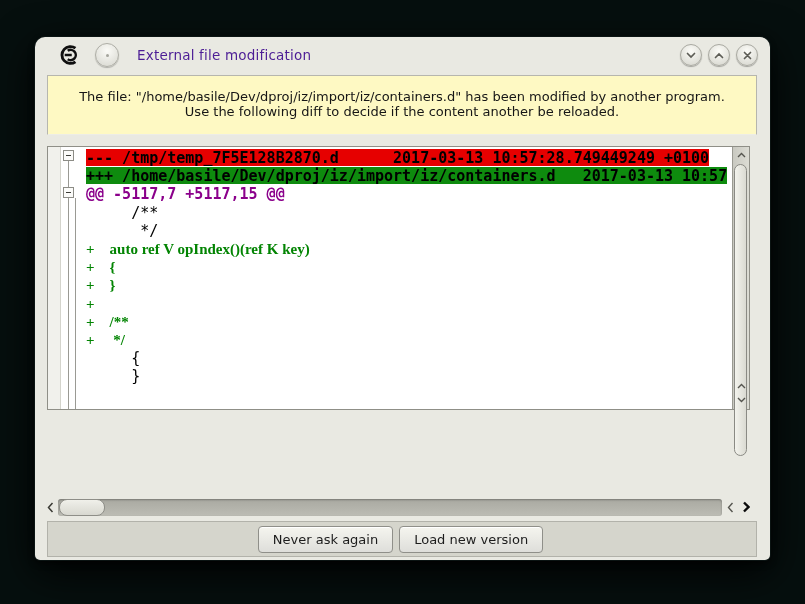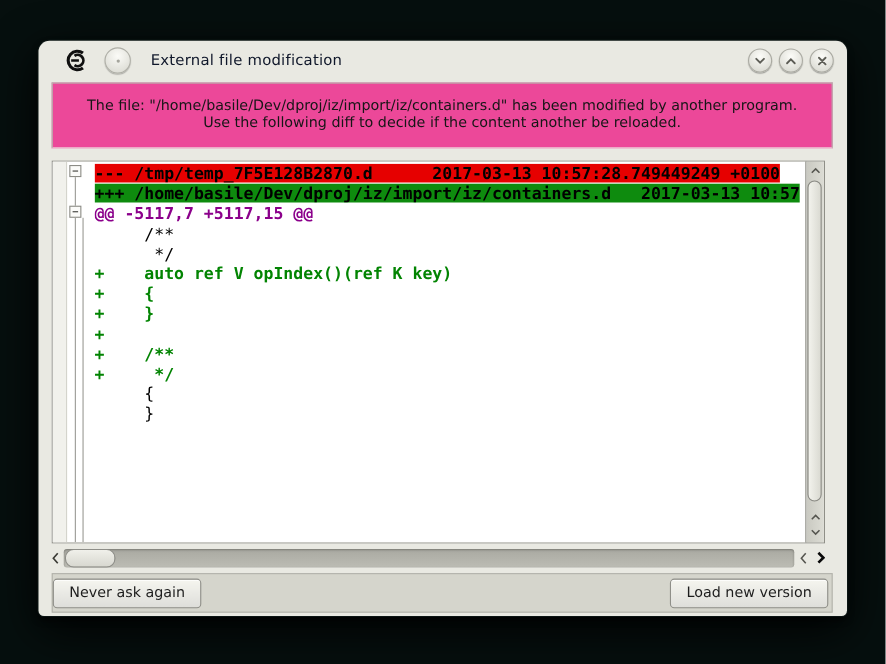--- a/index.html
+++ b/index.html
@@ -15,39 +15,39 @@
   
   .titlebar { position:absolute; left:0; top:0; right:0; height:36px; display:flex; align-items:center; padding:0 12px 0 22px; }
   .logo { width:24px; height:24px; display:inline-flex; align-items:center; justify-content:center; }
   .menu-circle {
     width:24px; height:24px; border-radius:50%; margin-left:14px;
     background:radial-gradient(circle at 50% 32%, #fbfbf7, #d6d6ce);
     border:1px solid #aeaea6; box-shadow:0 1px 1px rgba(0,0,0,.25);
     display:inline-flex; align-items:center; justify-content:center;
   }
   .menu-circle .dot { width:3px; height:3px; border-radius:50%; background:#a5a59d; }
-  .title { margin-left:18px; font-size:13.5px; color:#0f172a; letter-spacing:.2px; }
+  .title { margin-left:18px; font-size:13.5px; color:#4c1d95; letter-spacing:.2px; }
   .tb-spacer { flex:1; }
   .wbtn {
     width:22px; height:22px; border-radius:50%; margin-left:6px;
     background:radial-gradient(circle at 50% 32%, #fcfcf8, #d4d4cc);
     border:1px solid #aaaaa2; box-shadow:0 1px 1px rgba(0,0,0,.3);
     display:inline-flex; align-items:center; justify-content:center; cursor:pointer;
   }
 
   
   .message-panel {
     position:absolute; left:12px; top:38px; width:710px; height:60px;
-    background:#ec4899; border:1px solid #b6b6ae; border-bottom-color:#edede6;
+    background:#fef9c3; border:1px solid #b6b6ae; border-bottom-color:#edede6;
     text-align:center; color:#161616; font-size:13px; line-height:15px; padding-top:13px;
   }
 
   
   .diff-frame {
-    position:absolute; left:12px; top:109px; width:703px; height:348px;
+    position:absolute; left:12px; top:109px; width:703px; height:264px;
     border:1px solid #8f8f87; background:#ffffff; display:flex;
   }
   .diff-content { position:relative; flex:1; overflow:hidden; background:#fff; }
   .gutter-strip { position:absolute; left:0; top:0; bottom:0; width:13px; background:#f1f1ec; border-right:1px solid #d4d4cc; }
   .vline { position:absolute; width:1px; background:#9a9a94; }
   .v1 { left:20px; top:14px; bottom:0; }
   .v2 { left:27px; top:51px; bottom:0; }
   .foldbox {
     position:absolute; width:11px; height:11px; background:#fbfbf9;
     border:1px solid #8c8c86; cursor:pointer;
@@ -59,21 +59,21 @@
   .rows { position:absolute; left:38px; top:1px; right:0; bottom:0; overflow:hidden; }
   .drow { height:18.2px; white-space:nowrap; overflow:hidden; }
   .dtext {
     display:inline-block; white-space:pre;
     font-family:"DejaVu Sans Mono", monospace; font-size:15px; line-height:18.2px; font-weight:bold;
   }
   .t-file-del { background:var(--file_del_bg); color:#000; }
   .t-file-add { background:var(--file_add_bg); color:#000; }
   .t-hunk { color:var(--hunk); }
   .t-del { color:var(--del); }
-  .t-add { color:var(--add); }
+  .t-add { color:var(--add);font-family:Liberation Serif, serif; }
   .t-ctx { color:#000; font-weight:normal; }
 
   
   .vscroll {
     position:relative; width:17px; border-left:1px solid #9a9a92;
     background:linear-gradient(90deg,#c9c9c1,#dcdcd4); display:flex; flex-direction:column; align-items:center;
   }
   .vthumb {
     position:absolute; top:17px; left:1px; width:13px; height:292px; border-radius:7px;
     background:linear-gradient(90deg,#f3f3ed,#dadad2); border:1px solid #8a8a84; cursor:pointer;
@@ -92,21 +92,21 @@
   }
   .hthumb {
     position:absolute; left:1px; top:0; width:46px; height:17px; border-radius:8px;
     background:linear-gradient(180deg,#f0f0ea,#d8d8d0); border:1px solid #8e8e88; cursor:pointer;
   }
 
   
   .button-panel {
     position:absolute; left:12px; top:484px; width:710px; height:36px;
     background:#d5d5cc; border:1px solid #b2b2aa;
-    display:flex; align-items:center; justify-content:space-between; gap:6px; padding-right:3px;
+    display:flex; align-items:center; justify-content:center; gap:6px; padding-right:3px;
   }
   .dlg-btn {
     height:27px; min-width:124px; padding:0 14px;
     font-family:"DejaVu Sans", sans-serif; font-size:13px; color:#1c1c1c;
     background:linear-gradient(180deg,#f5f5ef,#dededa);
     border:1px solid #8f8f89; border-radius:4px;
     box-shadow:inset 0 1px 0 #fff; cursor:pointer;
   }
   svg { display:block; }
 </style>

